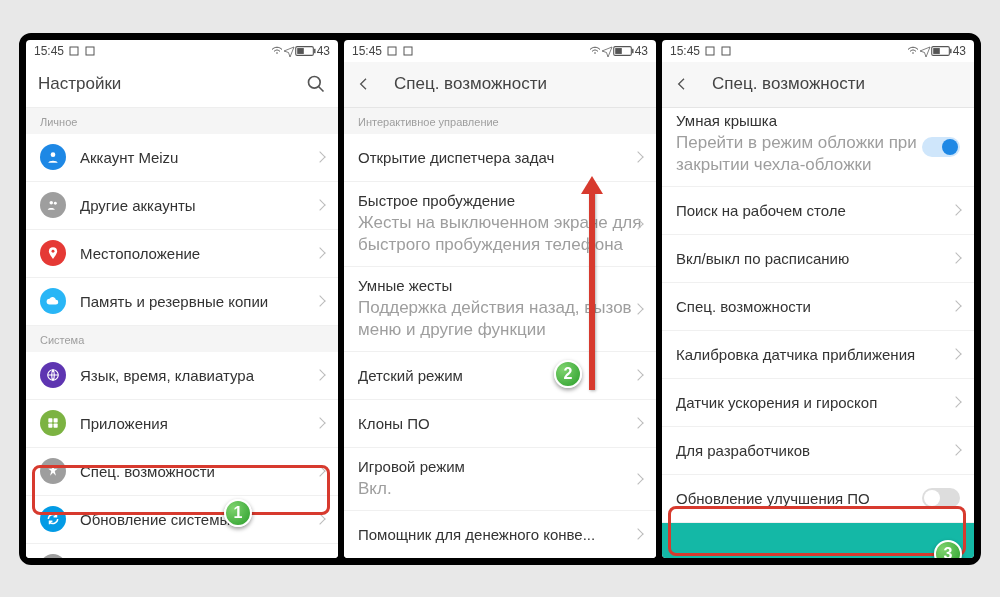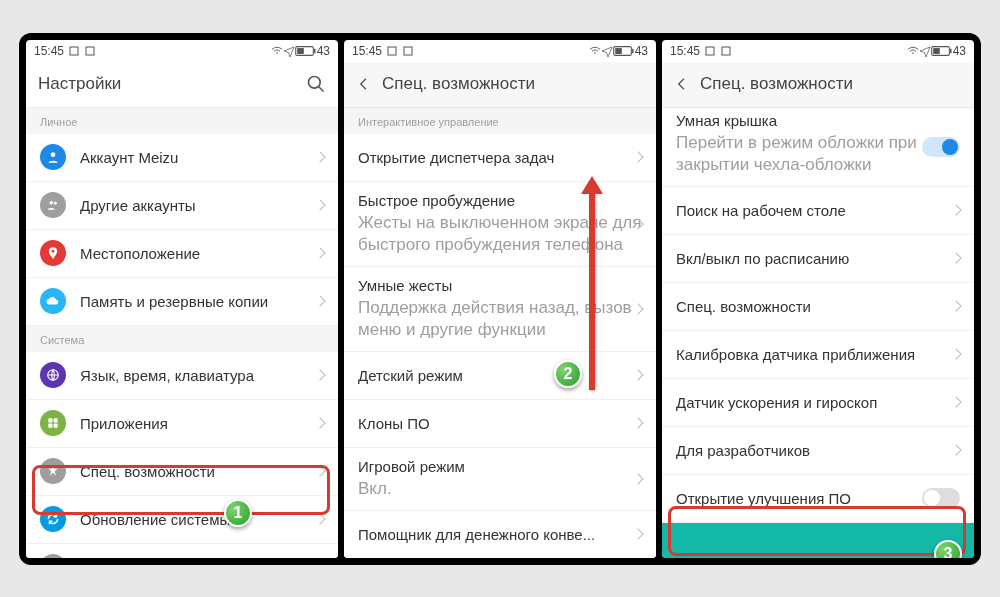--- a/index.html
+++ b/index.html
@@ -43,21 +43,21 @@
     font-weight: 500;
   }
   .status-left { display:flex; align-items:center; gap:4px; }
   .status-right { display:flex; align-items:center; }
   .sicon { width:12px; height:12px; display:inline-flex; }
   .header {
     height: 46px;
     display: flex;
     align-items: center;
     padding: 0 12px;
-    gap: 10px;
+    gap: 22px;
     border-bottom: 1px solid #eee;
   }
   .header.grey { background:#f7f7f7; border-bottom:1px solid #e5e5e5;}
   .back-arrow { width:16px; height:16px; }
   .header-title { font-size: 17px; color:#444; font-weight:400; }
   .search-icon { margin-left:auto; width:20px; height:20px; }
   .content { flex:1; overflow:hidden; background:#f5f5f5; }
   .section-label {
     font-size: 11px;
     color: #9e9e9e;
@@ -399,21 +399,21 @@
       </div>
       <div class="row">
         <span class="label">Датчик ускорения и гироскоп</span>
           <span class="chevron"></span>
       </div>
       <div class="row">
         <span class="label">Для разработчиков</span>
           <span class="chevron"></span>
       </div>
       <div class="row">
-        <span class="label">Открытие улучшения ПО</span>
+        <span class="label">Обновление улучшения ПО</span>
         <div class="toggle">
             <div class="knob"></div>
           </div>
       </div>
     </div>
     <div class="highlight" style="left:6px; top:466px; width:298px; height:50px;"></div>
     <div class="badge" style="left:272px; top:500px;">
         <span>3</span>
       </div>
   </div>

